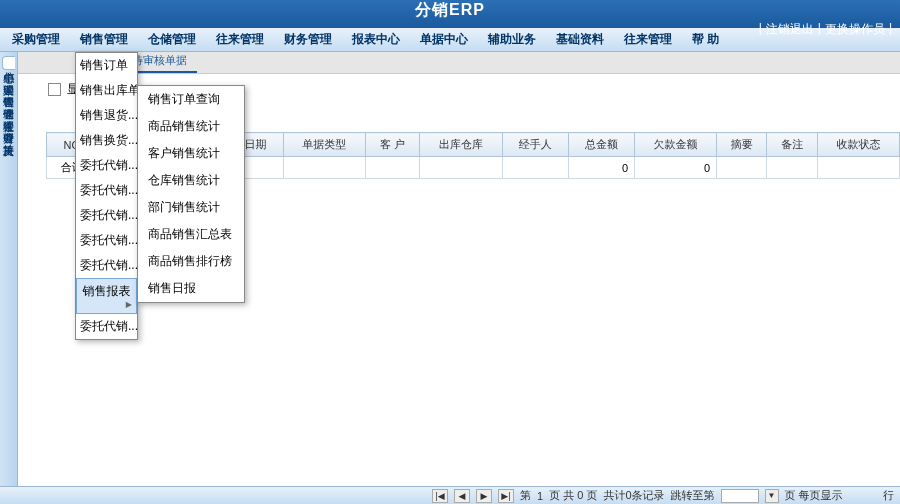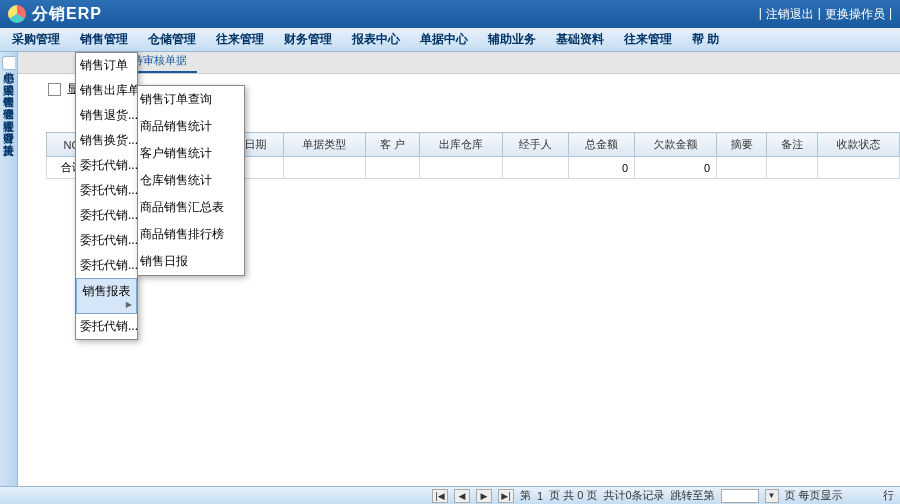--- a/index.html
+++ b/index.html
@@ -1,17 +1,17 @@
 <!DOCTYPE html>
 <html><head>
 <meta charset="utf-8">
 <style>
 * { margin: 0; padding: 0; box-sizing: border-box; }
 body { font-family: "Microsoft YaHei", SimSun, Arial, sans-serif; font-size: 12px; background: #e8e8e8; width: 900px; height: 504px; overflow: hidden; position: relative; }
-.title-bar { height: 28px; background: linear-gradient(to bottom, #2b6fb5, #1a5a9e); color: #fff; display: flex; align-items: center; padding: 0 8px; }
+.title-bar { height: 28px; background: linear-gradient(to bottom, #2b6fb5, #1a5a9e); color: #fff; display: flex; align-items: center; padding: 0 8px; flex-direction: column; }
 .logo-circle { width: 18px; height: 18px; border-radius: 50%; background: conic-gradient(#ff6b6b 0 120deg, #4ecdc4 120deg 240deg, #ffe66d 240deg 360deg); margin-right: 6px; }
 .title-text { font-size: 16px; font-weight: bold; letter-spacing: 1px; }
 .title-right { margin-left: auto; font-size: 12px; display: flex; gap: 4px; }
 .title-link { color: #fff; cursor: pointer; }
 .menu-bar { height: 24px; background: linear-gradient(to bottom, #e8f1fa, #c5ddf3); border-bottom: 1px solid #9ab8d6; display: flex; align-items: center; padding-left: 2px; }
 .menu-item { padding: 4px 10px; cursor: pointer; color: #003366; white-space: nowrap; font-weight: bold; }
 .info-strip { height: 22px; background: linear-gradient(to bottom, #d6e9fb, #bcd9f4); display: flex; align-items: center; justify-content: flex-end; padding-right: 10px; font-size: 11px; color: #003366; gap: 12px; }
 .side-panel { position: absolute; left: 0; top: 52px; width: 18px; bottom: 18px; background: linear-gradient(to right, #d0e3f5, #b8d4ef); border-right: 1px solid #9ab8d6; display: flex; flex-direction: column; align-items: center; padding-top: 4px; }
 .side-text { writing-mode: vertical-rl; text-orientation: upright; font-size: 11px; color: #003366; padding: 6px 0; cursor: pointer; letter-spacing: 0; line-height: 1.1; }
 .side-text.active { background:#fff; border:1px solid #9ab8d6; border-right: none; border-radius: 4px 0 0 4px; }
@@ -24,21 +24,21 @@
 .table-wrap { position: absolute; left: 28px; right: 0; top: 80px; bottom: 0; overflow: hidden; }
 table { border-collapse: collapse; width: 100%; }
 th { background: linear-gradient(to bottom, #f5f8fc, #dce8f4); border: 1px solid #b0c4d8; font-weight: normal; font-size: 11px; color: #333; padding: 4px 6px; white-space: nowrap; }
 td { border: 1px solid #d0d8e0; font-size: 11px; padding: 3px 6px; background: #fff; text-align: right; height: 18px; }
 td.left { text-align: center; }
 .submenu1 { position: absolute; left: 75px; top: 52px; width: 63px; background: #fff; border: 1px solid #888; box-shadow: 2px 2px 6px rgba(0,0,0,0.3); z-index: 100; }
 .submenu1-item { padding: 4px 4px; font-size: 12px; color: #000; cursor: pointer; white-space: nowrap; display: flex; align-items: center; }
 .submenu1-item.highlight { background: #d4e6f8; border: 1px solid #7aa8d6; flex-direction: column; }
 .submenu1-item .arrow { margin-left: auto; font-size: 8px; color: #666; }
 .submenu2 { position: absolute; left: 137px; top: 85px; width: 108px; background: #fff; border: 1px solid #888; box-shadow: 2px 2px 6px rgba(0,0,0,0.3); z-index: 101; }
-.submenu2-item { padding: 5px 2px; font-size: 12px; color: #000; cursor: pointer; white-space: nowrap; }
+.submenu2-item { padding: 5px 10px; font-size: 12px; color: #000; cursor: pointer; white-space: nowrap; }
 .status-bar { position: absolute; left: 0; right: 0; bottom: 0; height: 18px; background: linear-gradient(to bottom, #e8f1fa, #c5ddf3); border-top: 1px solid #9ab8d6; display: flex; align-items: center; font-size: 11px; color: #333; padding: 0 6px; gap: 6px; }
 .nav-btn { width: 16px; height: 14px; background: #eee; border: 1px solid #aaa; display: flex; align-items: center; justify-content: center; font-size: 9px; cursor: pointer; }
 .status-spacer { width: 420px; }
 .page-input { width: 38px; height: 14px; border: 1px solid #aaa; background: #fff; font-size: 10px; }
 .dropdown-btn { width: 14px; height: 14px; background: #eee; border: 1px solid #aaa; font-size: 8px; display: flex; align-items: center; justify-content: center; cursor: pointer; }
 </style>
 </head>
 <body>
 
 <div class="title-bar">
@@ -169,20 +169,21 @@
   <div class="submenu1-item">
       <span>委托代销...</span>
     </div>
 </div>
 
 <div class="submenu2">
   <div class="submenu2-item">销售订单查询</div>
   <div class="submenu2-item">商品销售统计</div>
   <div class="submenu2-item">客户销售统计</div>
   <div class="submenu2-item">仓库销售统计</div>
+  <div class="submenu2-item">部门销售统计</div>
   <div class="submenu2-item">商品销售汇总表</div>
   <div class="submenu2-item">商品销售排行榜</div>
   <div class="submenu2-item">销售日报</div>
 </div>
 
 <div class="status-bar">
   <div class="status-spacer"></div>
   <div class="nav-btn">|◀</div>
   <div class="nav-btn">◀</div>
   <div class="nav-btn">▶</div>

